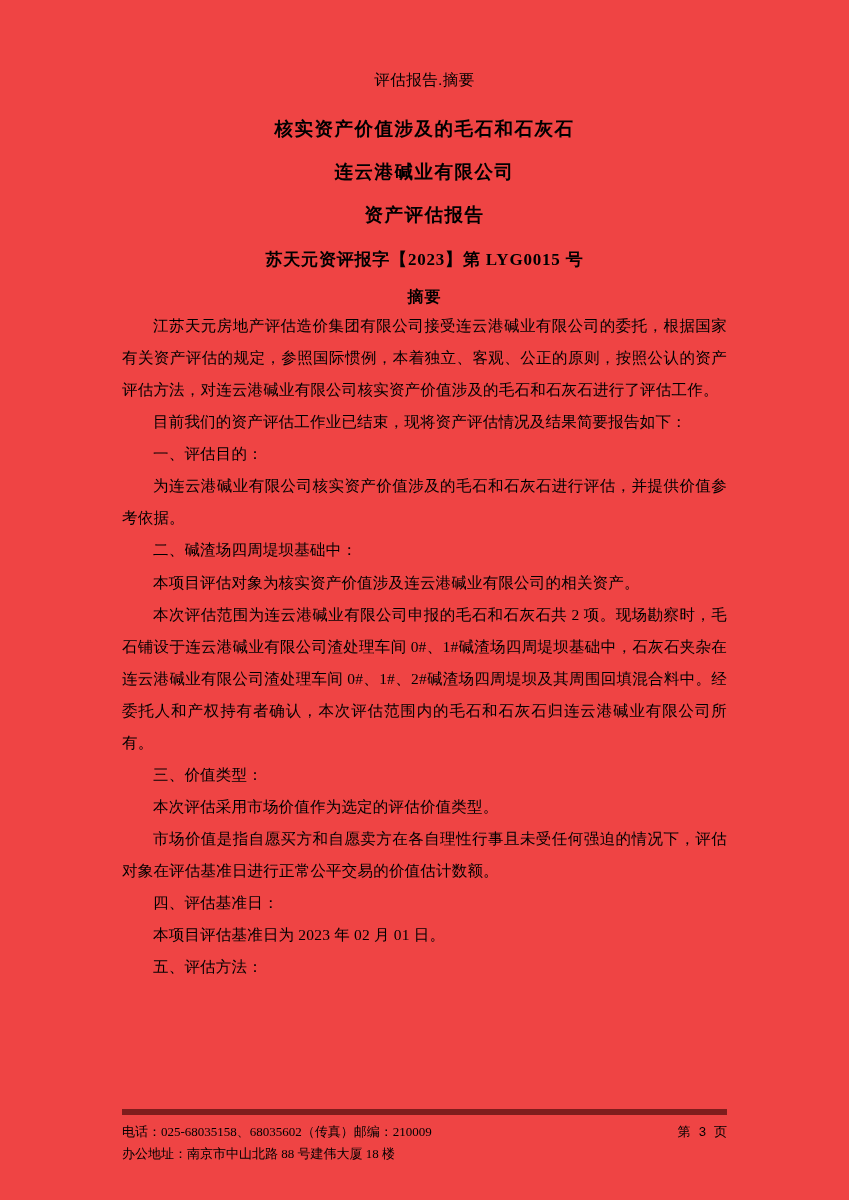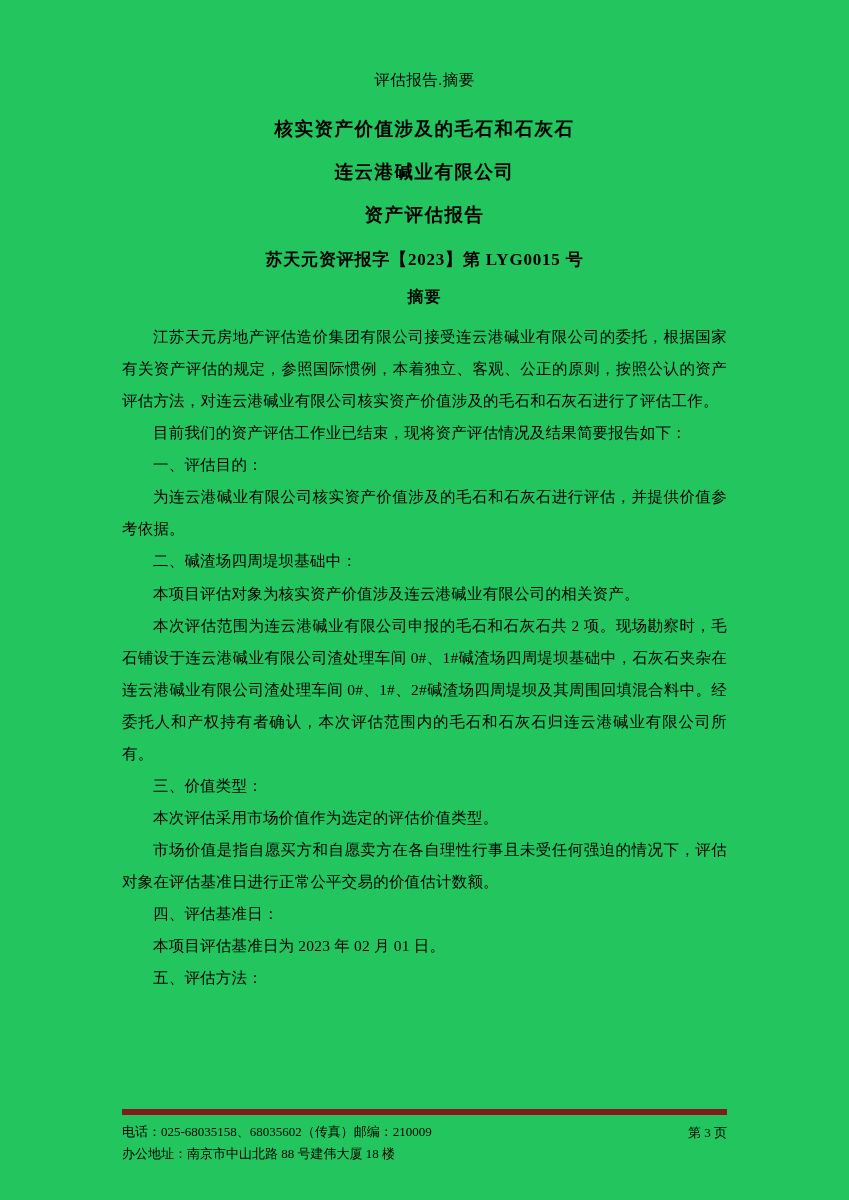--- a/index.html
+++ b/index.html
@@ -3,21 +3,21 @@
 <meta charset="utf-8">
 <style>
   html, body {
     margin: 0;
     padding: 0;
     background: #d9d9d9;
   }
   .page {
     width: 849px;
     height: 1200px;
-    background: #22c55e;
+    background: #ef4444;
     margin: 0 auto;
     position: relative;
     box-sizing: border-box;
     font-family: "Liberation Serif", "DejaVu Serif", serif;
     color: #000000;
     overflow: hidden;
   }
   .content {
     position: absolute;
     left: 122px;
@@ -46,21 +46,21 @@
     font-size: 17px;
     letter-spacing: 0.8px;
     margin-bottom: 16px;
     margin-top: 6px;
   }
   .section-label {
     text-align: center;
     font-weight: bold;
     font-size: 16px;
     letter-spacing: 1px;
-    margin-bottom: 13px;
+    margin-bottom: 2px;
   }
   p.body {
     font-size: 15.5px;
     line-height: 2.07;
     text-align: justify;
     text-justify: inter-ideograph;
     margin: 0;
     text-indent: 2em;
     letter-spacing: 0.2px;
   }
@@ -73,21 +73,21 @@
     padding-top: 6px;
     font-size: 13px;
     line-height: 1.75;
   }
   .footer-row {
     display: flex;
     justify-content: space-between;
     align-items: flex-start;
   }
   .footer-left { }
-  .footer-right { white-space: nowrap; padding-top: 1px; }
+  .footer-right { white-space: nowrap; padding-top: 1px; font-family: Liberation Mono, monospace; }
 </style>
 </head>
 <body>
 
 <div class="page">
 
   <div class="content">
 
     <div class="doc-header">评估报告.摘要</div>
 

